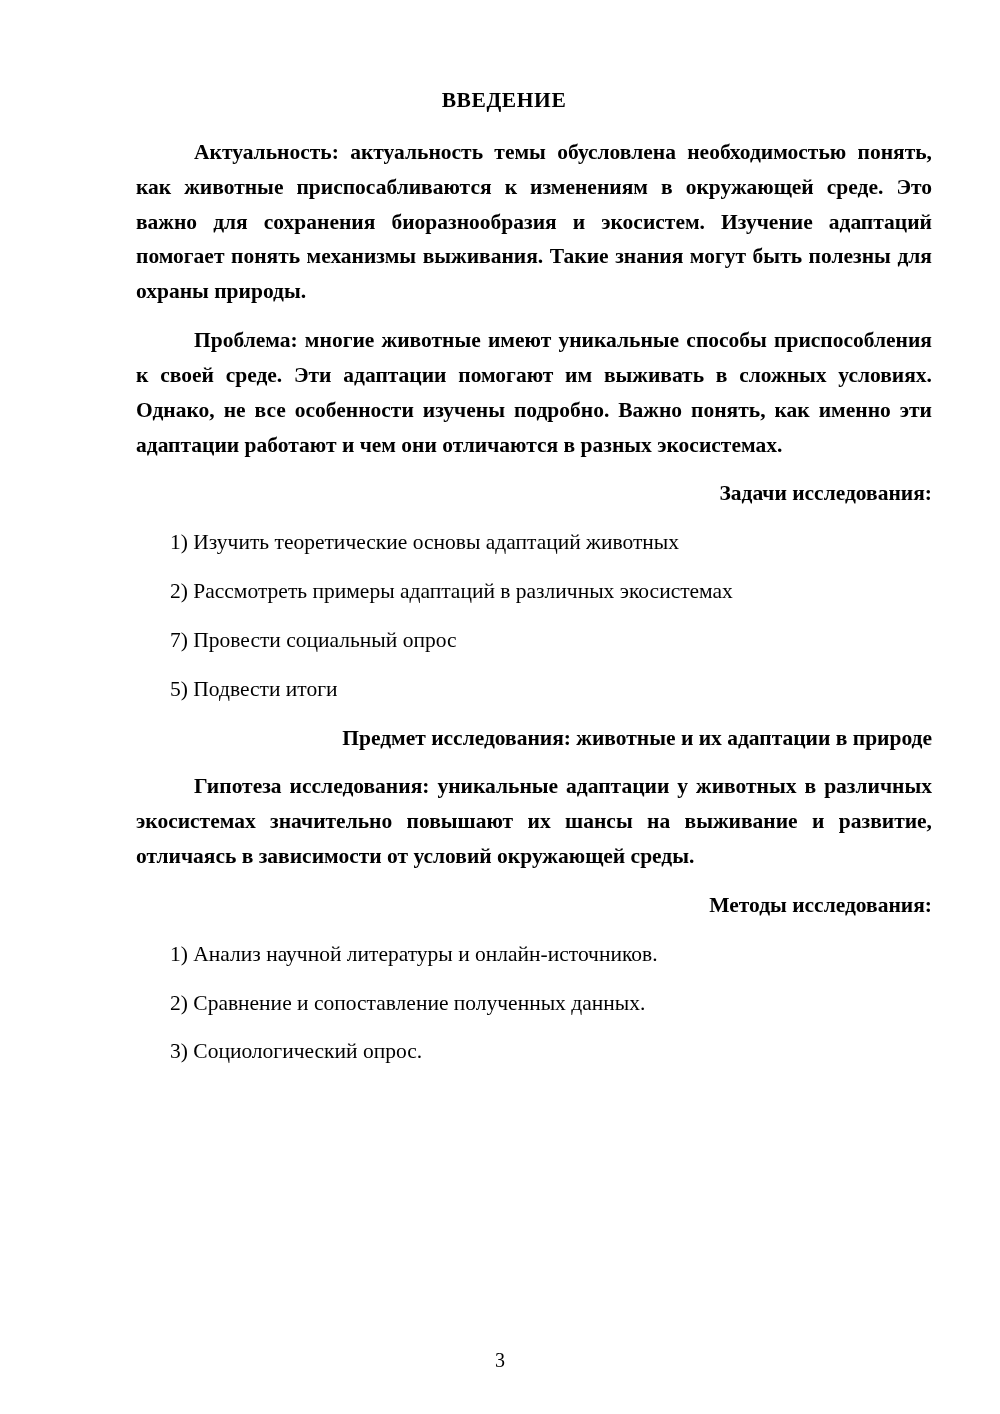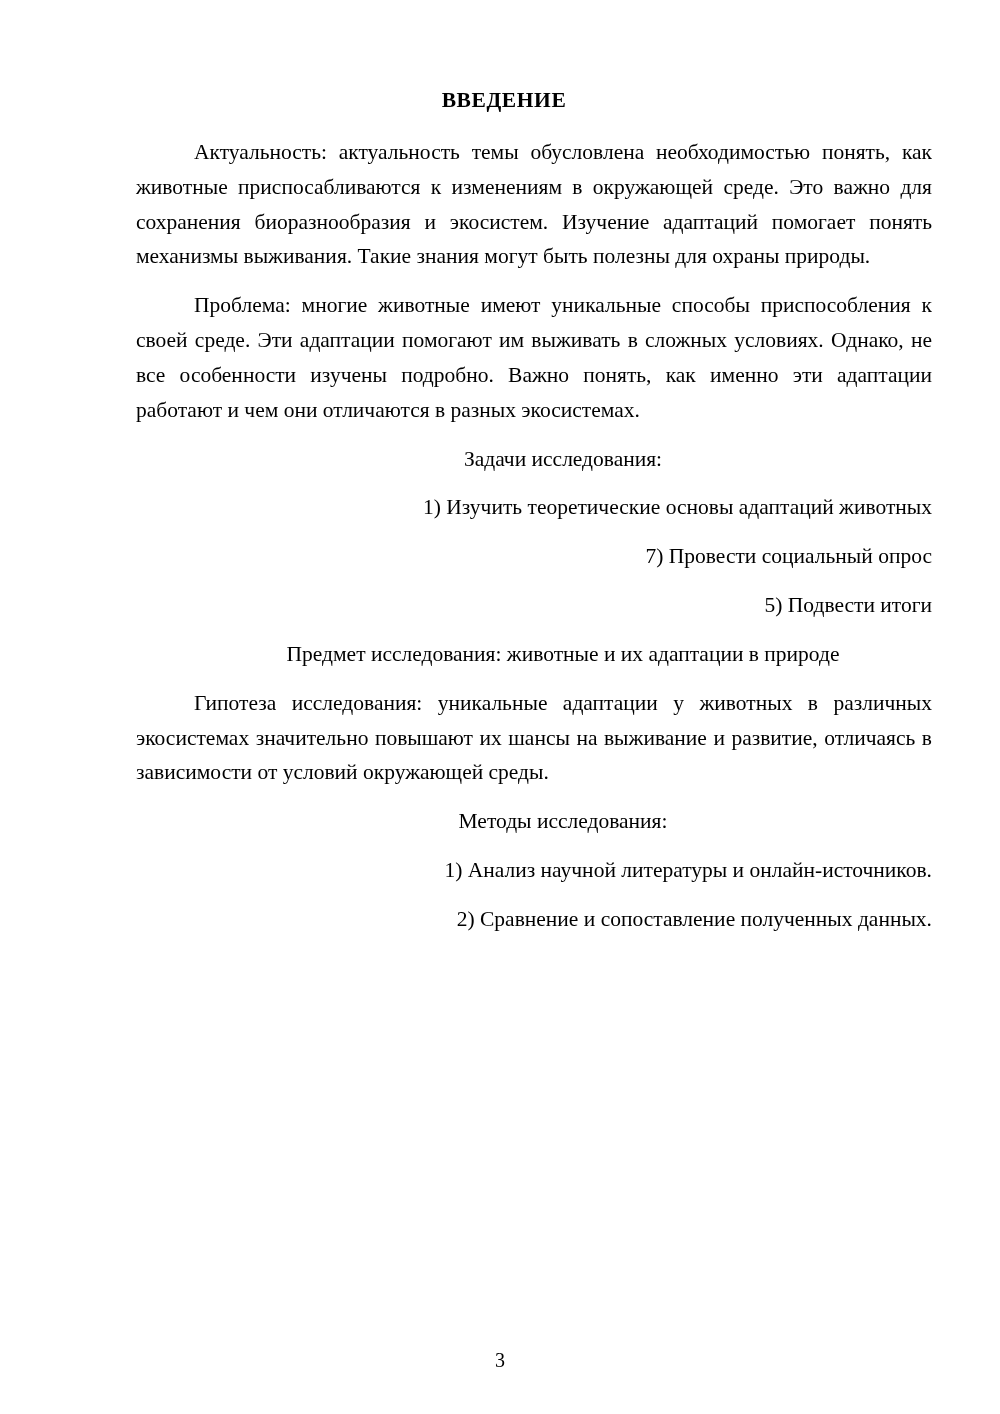--- a/index.html
+++ b/index.html
@@ -33,28 +33,29 @@
     padding-right: 60px;
   }
   .para {
     font-size: 21.5px;
     line-height: 1.62;
     text-align: justify;
     text-justify: inter-word;
     text-indent: 58px;
     margin: 0 0 14px 0;
     padding-right: 0;
+    font-weight: bold;
   }
   .para.no-justify {
-    text-align: center;
+    text-align: right;
   }
   .list-item {
     font-size: 21.5px;
     line-height: 1.62;
-    text-align: right;
+    text-align: left;
     text-indent: 34px;
     margin: 0 0 14px 0;
   }
   .page-number {
     position: absolute;
     bottom: 42px;
     left: 0;
     width: 1000px;
     text-align: center;
     font-size: 20px;
@@ -66,26 +67,28 @@
 <div class="page">
 
   <h1 class="doc-title">ВВЕДЕНИЕ</h1>
 
   <p class="para">Актуальность: актуальность темы обусловлена необходимостью понять, как животные приспосабливаются к изменениям в окружающей среде. Это важно для сохранения биоразнообразия и экосистем. Изучение адаптаций помогает понять механизмы выживания. Такие знания могут быть полезны для охраны природы.</p>
   <p class="para">Проблема: многие животные имеют уникальные способы приспособления к своей среде. Эти адаптации помогают им выживать в сложных условиях. Однако, не все особенности изучены подробно. Важно понять, как именно эти адаптации работают и чем они отличаются в разных экосистемах.</p>
 
   <p class="para no-justify">Задачи исследования:</p>
 
   <p class="list-item">1) Изучить теоретические основы адаптаций животных</p>
+  <p class="list-item">2) Рассмотреть примеры адаптаций в различных экосистемах</p>
   <p class="list-item">7) Провести социальный опрос</p>
   <p class="list-item">5) Подвести итоги</p>
 
   <p class="para no-justify">Предмет исследования: животные и их адаптации в природе</p>
   <p class="para">Гипотеза исследования: уникальные адаптации у животных в различных экосистемах значительно повышают их шансы на выживание и развитие, отличаясь в зависимости от условий окружающей среды.</p>
 
   <p class="para no-justify">Методы исследования:</p>
 
   <p class="list-item">1) Анализ научной литературы и онлайн-источников.</p>
   <p class="list-item">2) Сравнение и сопоставление полученных данных.</p>
+  <p class="list-item">3) Социологический опрос.</p>
 
 </div>
 
 <div class="page-number">3</div>
 
 </body></html>

